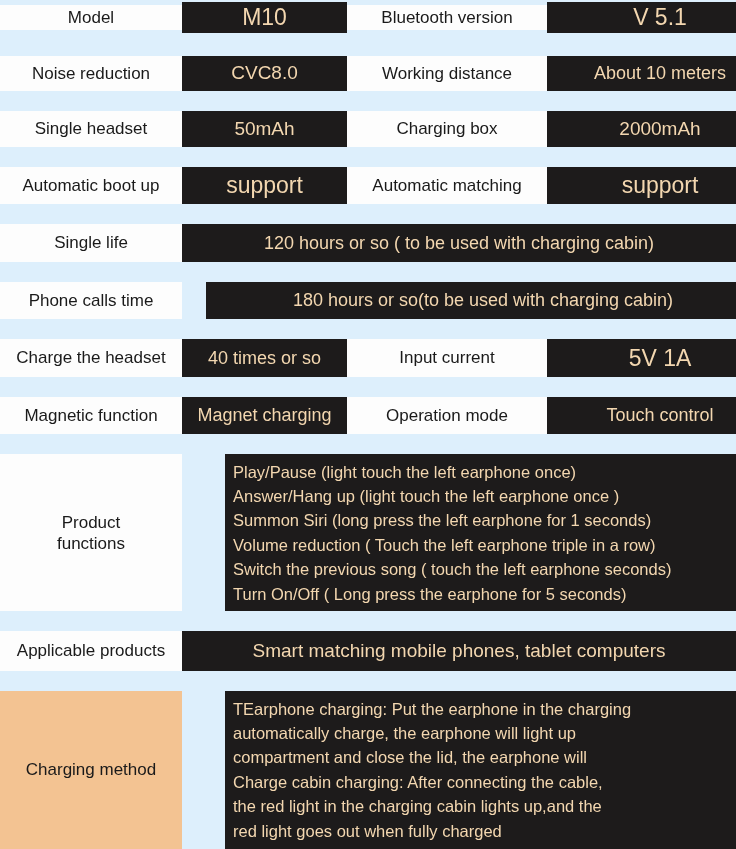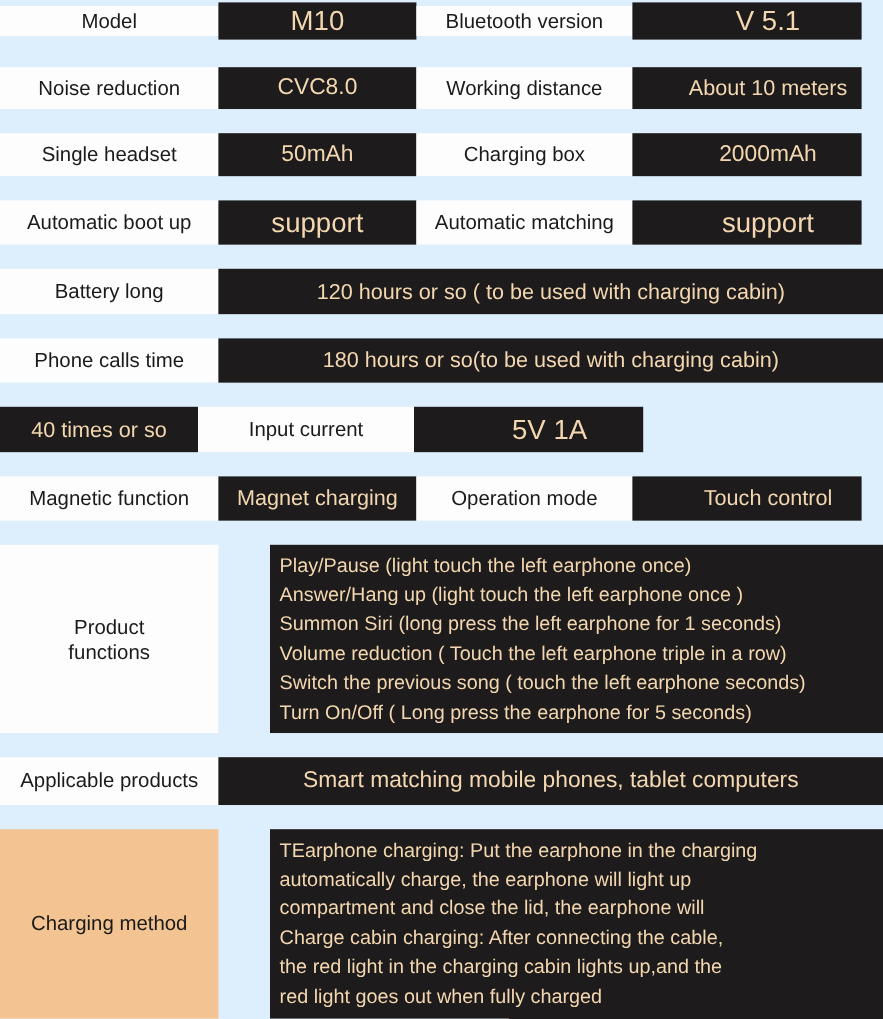--- a/index.html
+++ b/index.html
@@ -46,21 +46,21 @@
     font-size: 17px;
     line-height: 1.25;
     box-sizing: border-box;
     padding: 2px 6px;
     flex: none;
   }
   .label-cell.peach {
     background: #f3c392;
   }
   .label-col-1 { width: 182px; }
-  .label-col-2 { width: 180px; }
+  .label-col-2 { width: 200px; }
 
   
   .value-cell {
     background: #1d1b1b;
     color: #f3d7b0;
     display: flex;
     align-items: center;
     justify-content: center;
     text-align: center;
     box-sizing: border-box;
@@ -95,21 +95,21 @@
     white-space: nowrap;
     text-align: left;
   }
 
   
   .h-model      { height: 38px; align-items: center; }
   .h-noise      { height: 38px; }
   .h-battery    { height: 38px; }
   .h-boot       { height: 40px; }
   .h-life       { height: 40px; }
-  .h-calls      { height: 40px; }
+  .h-calls      { height: 40px; gap: 24px; }
   .h-charge     { height: 40px; }
   .h-magnetic   { height: 40px; }
   .h-functions  { height: 157px; }
   .h-applicable { height: 42px; }
   .h-method     { height: 169px; }
 
   .gap-sm { height: 20px; }
   .gap-md { height: 20px; }
 </style>
 </head>
@@ -143,32 +143,33 @@
 
   <div class="row h-boot">
     <div class="label-cell label-col-1">Automatic boot up</div>
     <div class="value-cell value-col-1 big">support</div>
     <div class="label-cell label-col-2">Automatic matching</div>
     <div class="value-cell value-col-2 big">support</div>
   </div>
   <div class="row-gap gap-sm"></div>
 
   <div class="row h-life">
-    <div class="label-cell label-col-1">Battery long</div>
+    <div class="label-cell label-col-1">Single life</div>
     <div class="value-cell value-wide small">120 hours or so ( to be used with charging cabin)</div>
   </div>
   <div class="row-gap gap-sm"></div>
 
   <div class="row h-calls">
     <div class="label-cell label-col-1">Phone calls time</div>
     <div class="value-cell value-wide small">180 hours or so(to be used with charging cabin)</div>
   </div>
   <div class="row-gap gap-sm"></div>
 
   <div class="row h-charge">
+    <div class="label-cell label-col-1">Charge the headset</div>
     <div class="value-cell value-col-1 small">40 times or so</div>
     <div class="label-cell label-col-2">Input current</div>
     <div class="value-cell value-col-2 big">5V 1A</div>
   </div>
   <div class="row-gap gap-sm"></div>
 
   <div class="row h-magnetic">
     <div class="label-cell label-col-1">Magnetic function</div>
     <div class="value-cell value-col-1 small">Magnet charging</div>
     <div class="label-cell label-col-2">Operation mode</div>

